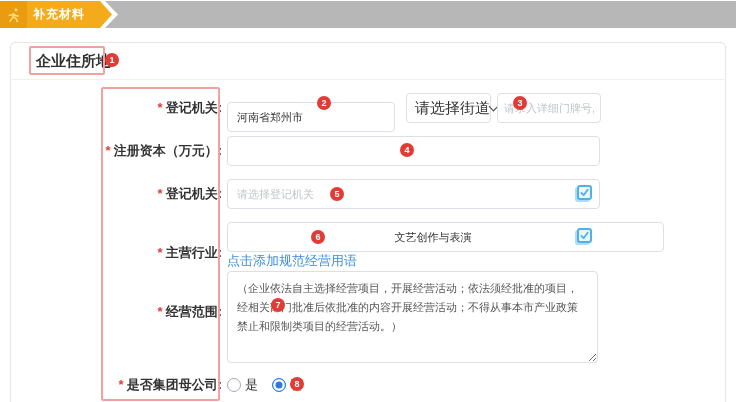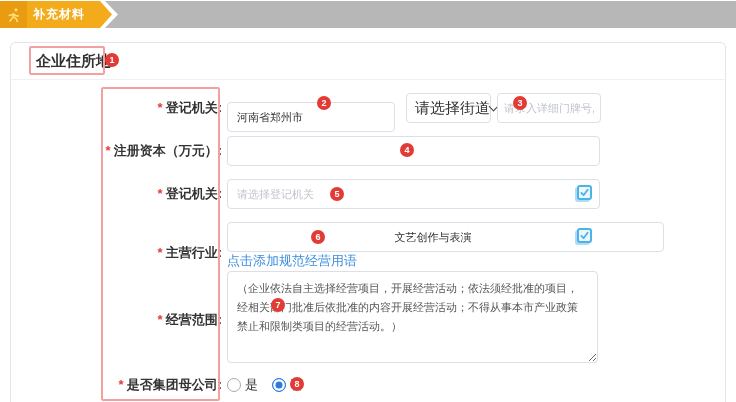--- a/index.html
+++ b/index.html
@@ -58,21 +58,21 @@
   .badge.b6{left:311px;top:230px;}
   .badge.b7{left:271px;top:298px;}
   .badge.b8{left:290px;top:377px;}
   
   .flabel{
     position:absolute;left:0;width:222px;height:30px;line-height:30px;
     text-align:right;font-size:13px;font-weight:bold;color:#333;white-space:nowrap;
   }
   .flabel .star{color:#e23b36;margin-right:3px;font-weight:bold;}
   .lab-r1{top:93px;}  .lab-r2{top:136px;} .lab-r3{top:179px;} .lab-r4{top:222px;margin-top:16px;}
-  .lab-r5{top:305px;} .lab-r6{top:370px;}
+  .lab-r5{top:297px;} .lab-r6{top:370px;}
   .tbox{
     position:absolute;height:30px;box-sizing:border-box;border:1px solid #dcdfe6;border-radius:4px;
     font-size:11px;color:#333;padding:0 9px;background:#fff;outline:none;
     font-family:"Liberation Sans","DejaVu Sans",sans-serif;
   }
   .tbox::placeholder{color:#c0c4cc;opacity:1;}
   .in-city{left:227px;top:102px;width:168px;}
   .in-detail{left:497px;top:93px;width:104px;padding:0 6px;}
   .in-capital{left:227px;top:136px;width:373px;}
   .in-authority{left:227px;top:179px;width:373px;}

